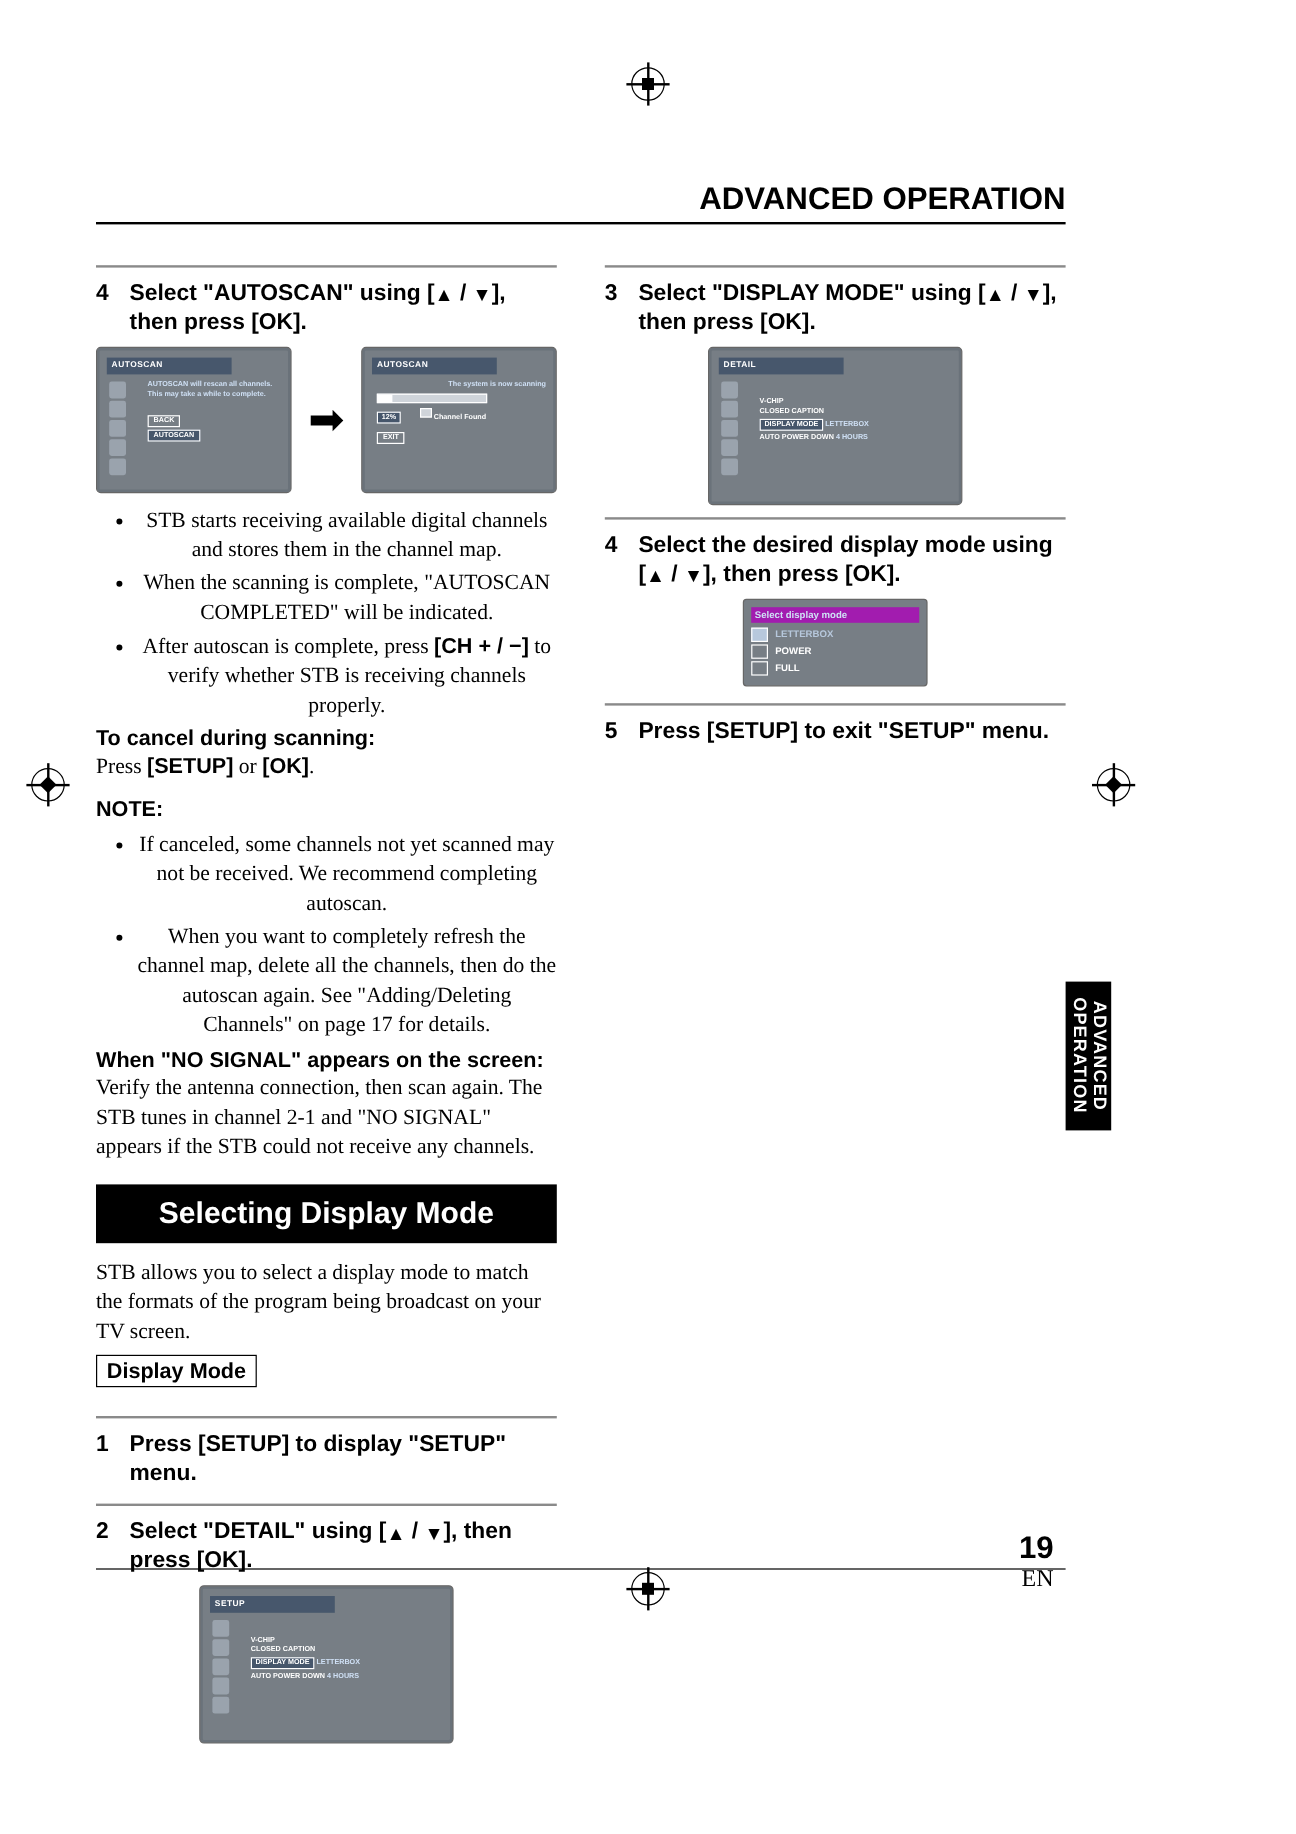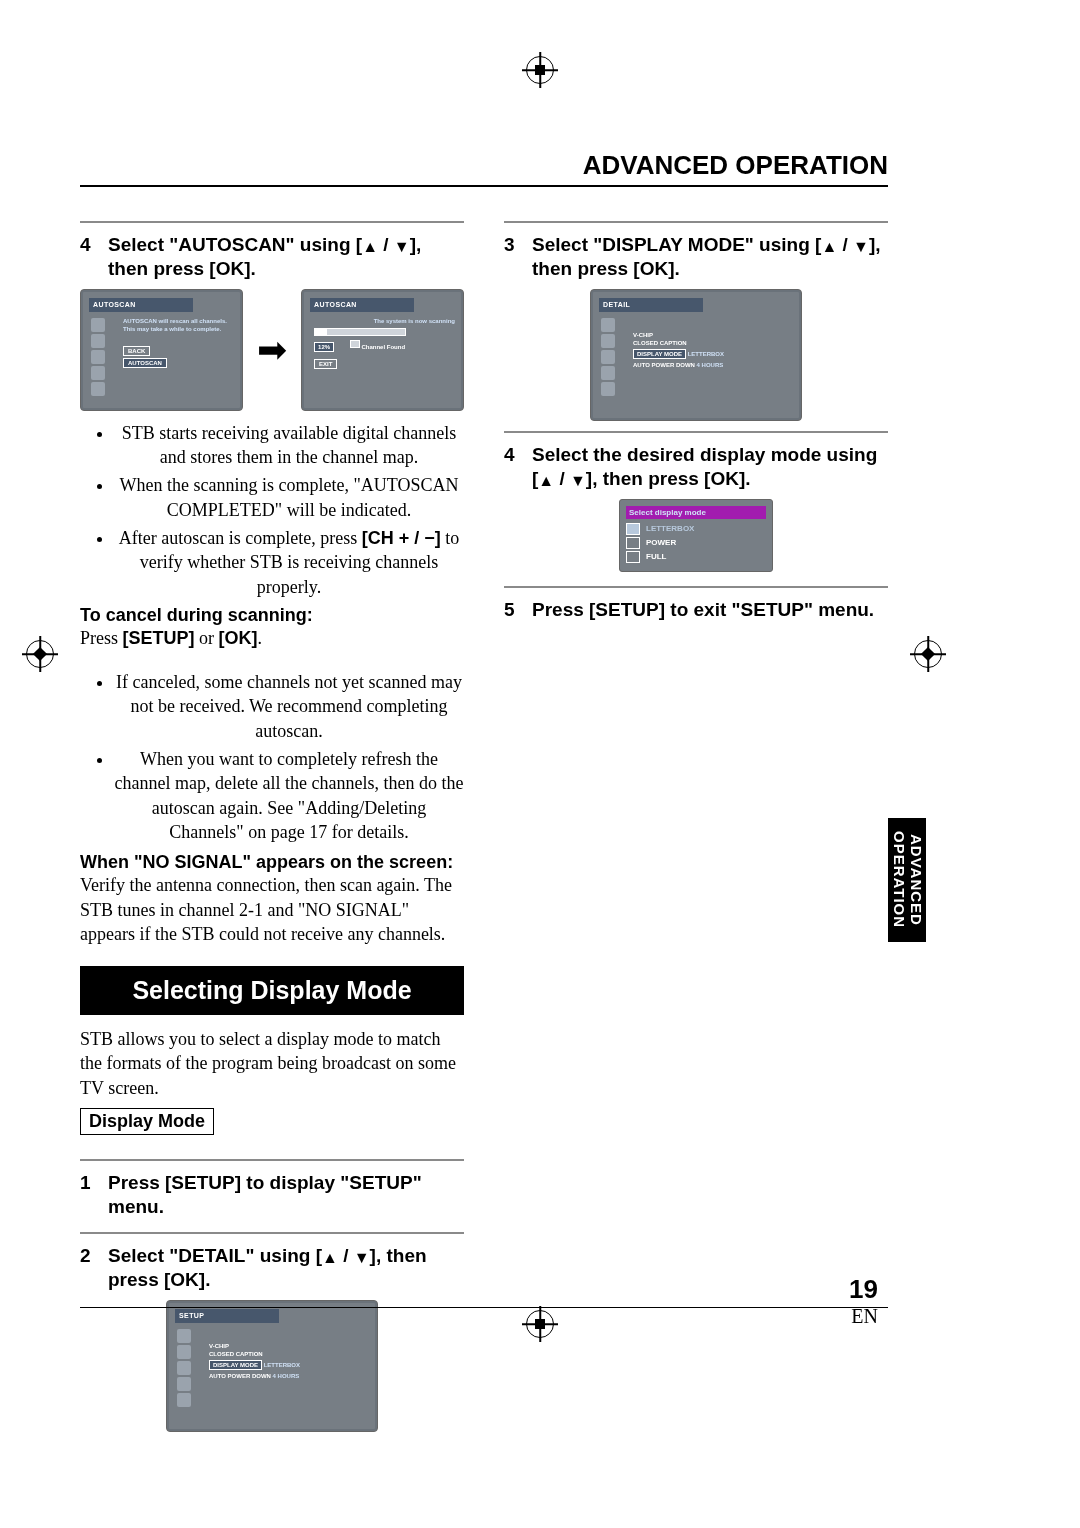--- a/index.html
+++ b/index.html
@@ -110,30 +110,31 @@
       <ul class="bul">
         <li>STB starts receiving available digital channels and stores them in the channel map.</li>
         <li>When the scanning is complete, "AUTOSCAN COMPLETED" will be indicated.</li>
         <li><span>After autoscan is complete, press </span><span class="sanb">[CH + / −]</span><span> to verify whether STB is receiving channels properly.</span></li>
       </ul>
 
       <div class="sanb">To cancel during scanning:</div>
       <div class="body"><span>Press </span><span class="sanb">[SETUP]</span><span> or </span><span class="sanb">[OK]</span><span>.</span></div>
 
       <div style="height:14px"></div>
+      <div class="sanb">NOTE:</div>
       <ul class="bul">
         <li>If canceled, some channels not yet scanned may not be received. We recommend completing autoscan.</li>
         <li>When you want to completely refresh the channel map, delete all the channels, then do the autoscan again. See "Adding/Deleting Channels" on page 17 for details.</li>
       </ul>
 
       <div class="sanb" style="margin-top:8px">When "NO SIGNAL" appears on the screen:</div>
       <div class="body">Verify the antenna connection, then scan again. The STB tunes in channel 2-1 and "NO SIGNAL" appears if the STB could not receive any channels.</div>
 
       <div class="black-band">Selecting Display Mode</div>
-      <div class="body">STB allows you to select a display mode to match the formats of the program being broadcast on some TV screen.</div>
+      <div class="body">STB allows you to select a display mode to match the formats of the program being broadcast on your TV screen.</div>
       <span class="box-label">Display Mode</span>
 
       <div class="rule"></div>
       <div class="step">
         <span class="num">1</span>
         <span>Press [SETUP] to display "SETUP" menu.</span>
       </div>
       <div class="rule" style="margin-top:14px"></div>
       <div class="step">
         <span class="num">2</span>

